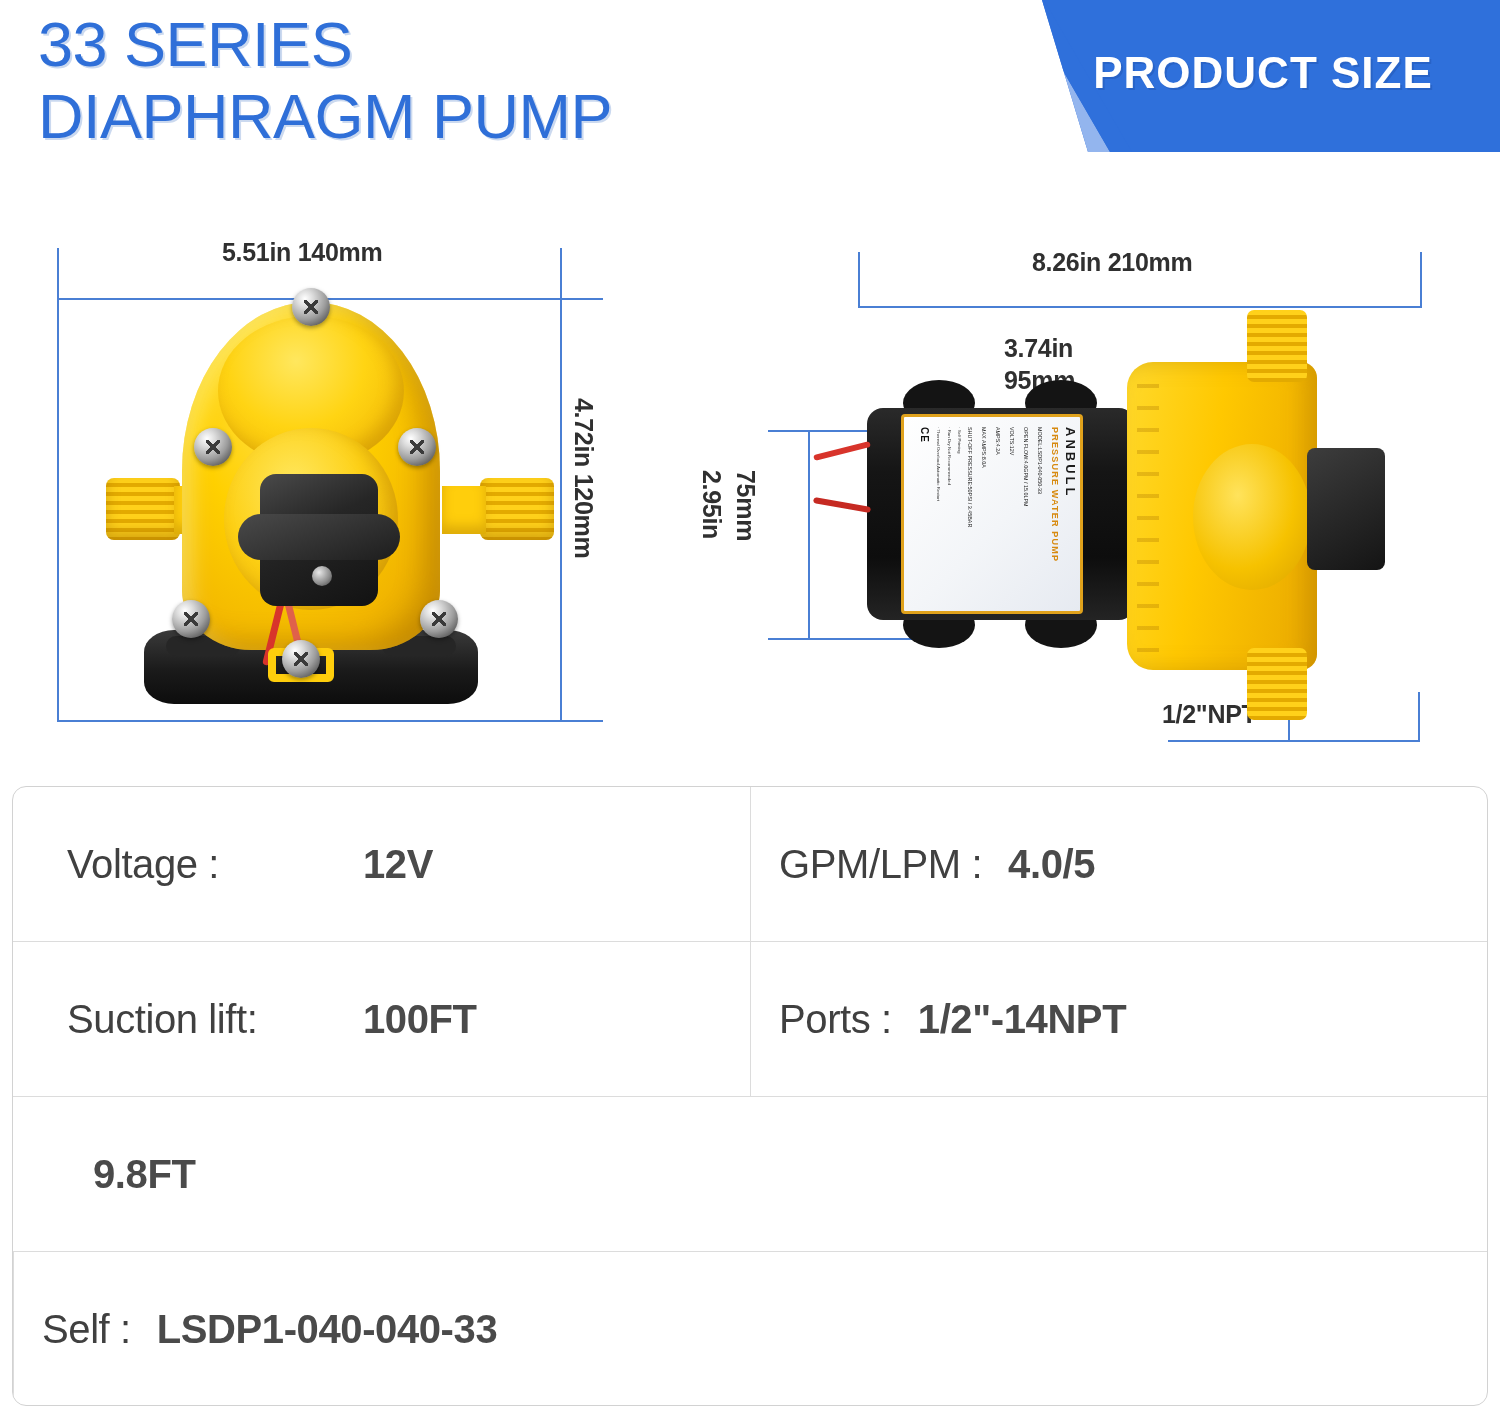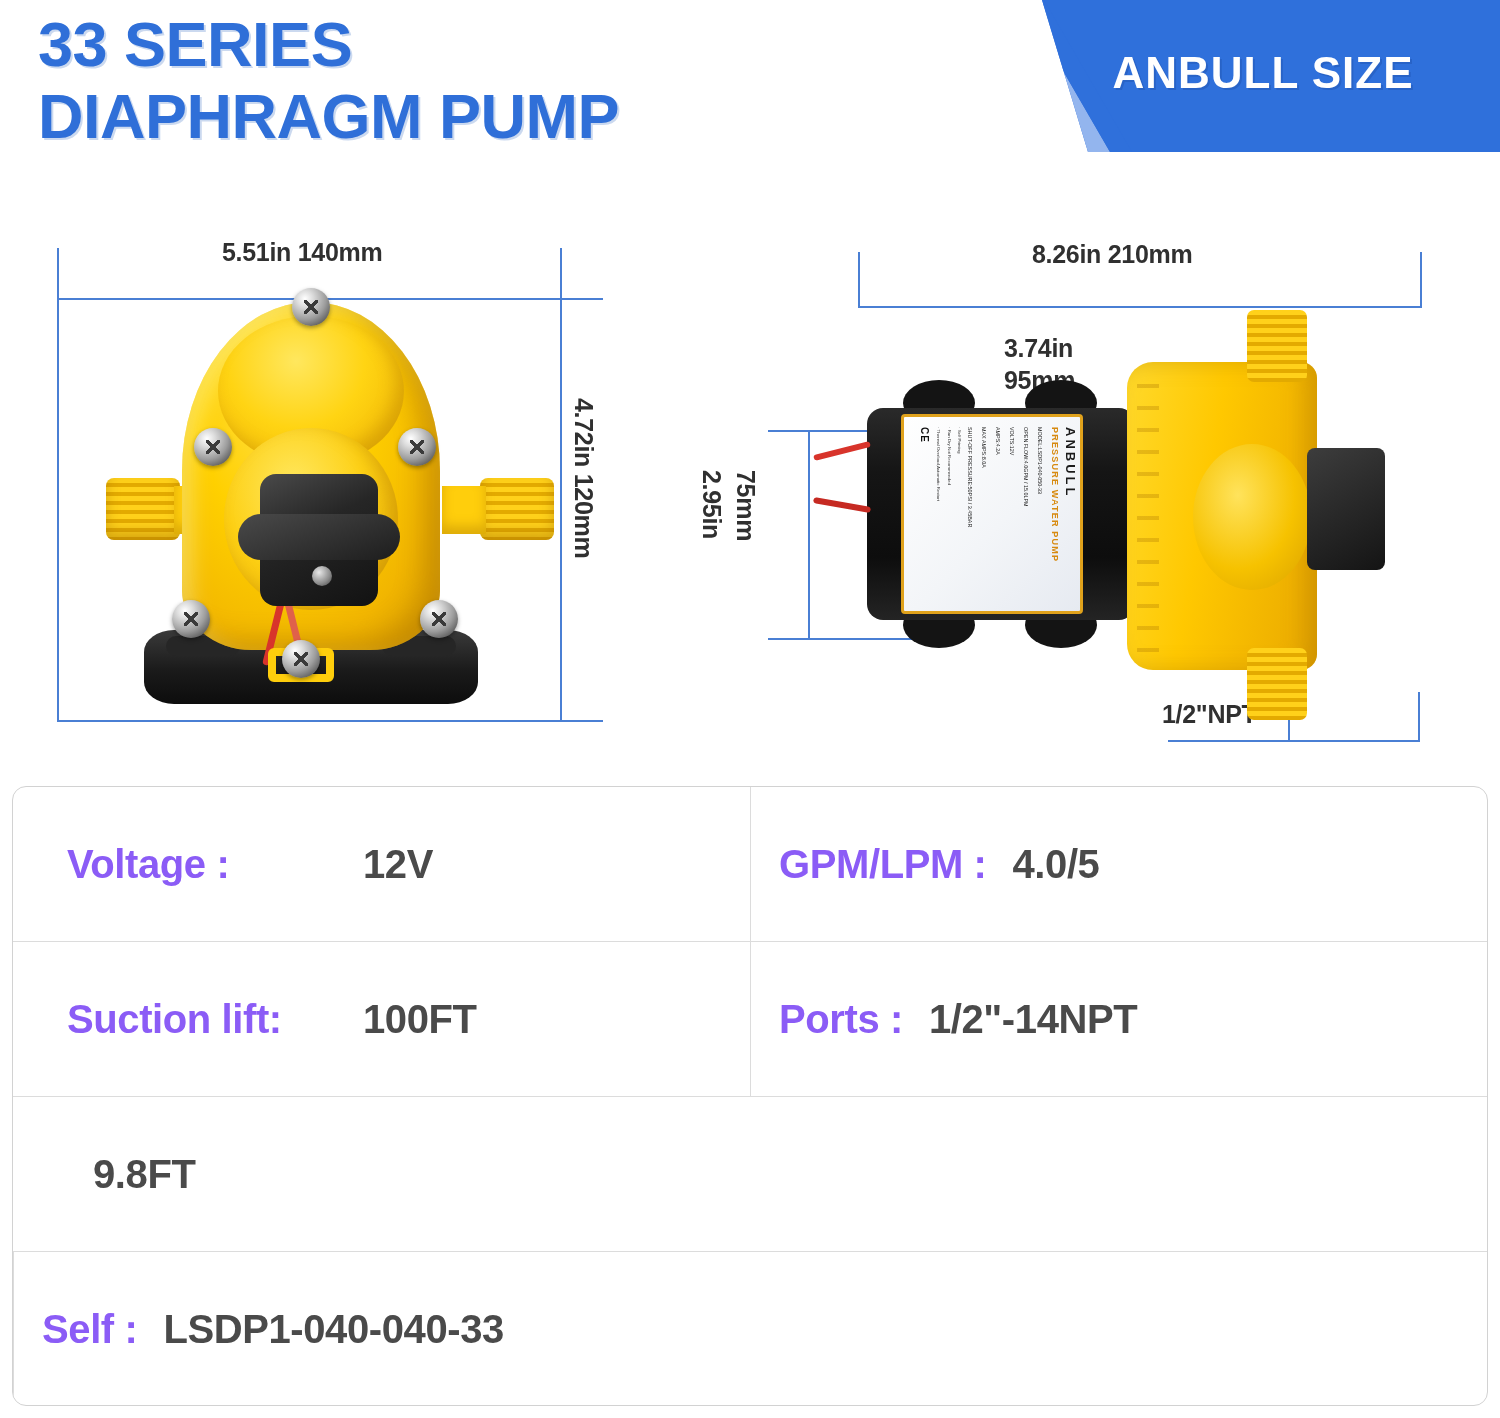--- a/index.html
+++ b/index.html
@@ -8,21 +8,21 @@
     background: #ffffff;
     font-family: "Liberation Sans", sans-serif;
     overflow: hidden;
   }
   #page { position: relative; width: 1500px; height: 1418px; background:#fff; }
 
   
   .title-block { position:absolute; left:38px; top:8px; width:900px; }
   .title-line {
     color:#2F6FD8;
-    font-weight:bold;
+    font-weight:normal;
     font-size:63px;
     line-height:72px;
     letter-spacing:-0.5px;
     text-shadow: 2px 2px 0 rgba(160,185,225,.55);
   }
   .banner {
     position:absolute; right:0; top:0; width:520px; height:152px;
     clip-path: polygon(62px 0, 520px 0, 520px 152px, 108px 152px);
     background:#2F70DB;
     overflow:hidden;
@@ -217,42 +217,42 @@
     background:#fff; overflow:hidden;
   }
   .spec-row { display:flex; height:155px; border-bottom:1.5px solid #DCDCDC; }
   .spec-row:last-child { border-bottom:none; }
   .spec-cell {
     flex:1 1 50%; display:flex; align-items:center;
     padding-left:54px; min-width:0;
   }
   .spec-cell.right { border-left:1.5px solid #DCDCDC; padding-left:28px; }
   .spec-key {
-    color:#8b5cf6; font-weight:bold; font-size:40px; letter-spacing:-0.4px; white-space:nowrap;
+    color:#404040; font-weight:normal; font-size:40px; letter-spacing:-0.4px; white-space:nowrap;
   }
   .spec-val {
     color:#4A4A4A; font-weight:bold; font-size:40px; letter-spacing:-0.4px;
     white-space:nowrap; margin-left:26px;
   }
   .k-w-wide { min-width:270px; display:inline-block; }
 </style>
 </head>
 <body>
 
 <div id="page">
 
   <div class="title-block">
     <div class="title-line">33 SERIES</div>
     <div class="title-line">DIAPHRAGM PUMP</div>
   </div>
 
   <div class="banner">
     <div class="banner-stripe"></div>
     <div class="banner-stripe2"></div>
-    <div class="banner-text">ANBULL SIZE</div>
+    <div class="banner-text">PRODUCT SIZE</div>
   </div>
 
   <div class="dimline dim-v" style="left:57px;  top:248px; height:52px;"></div>
   <div class="dimline dim-v" style="left:560px; top:248px; height:52px;"></div>
   <div class="dimline dim-h" style="left:57px;  top:298px; width:546px;"></div>
   <div class="dimtext" style="left:222px; top:238px;">5.51in 140mm</div>
 
   <div class="dimline dim-v" style="left:560px; top:298px; height:424px;"></div>
   <div class="dimline dim-h" style="left:57px; top:720px; width:546px;"></div>
   <div class="dimline dim-v" style="left:57px; top:298px; height:424px;"></div>
@@ -277,21 +277,21 @@
     <div class="pf-screw" style="left:74px;  top:150px;"></div>
     <div class="pf-screw" style="left:278px; top:150px;"></div>
     <div class="pf-screw" style="left:52px;  top:322px;"></div>
     <div class="pf-screw" style="left:300px; top:322px;"></div>
     <div class="pf-screw" style="left:162px; top:362px;"></div>
   </div>
 
   <div class="dimline dim-v" style="left:858px;  top:252px; height:56px;"></div>
   <div class="dimline dim-v" style="left:1420px; top:252px; height:56px;"></div>
   <div class="dimline dim-h" style="left:858px;  top:306px; width:564px;"></div>
-  <div class="dimtext" style="left:1032px; top:240px;text-align:right;">8.26in 210mm</div>
+  <div class="dimtext" style="left:1032px; top:248px;text-align:right;">8.26in 210mm</div>
 
   <div class="dimline dim-v" style="left:925px;  top:392px; height:38px;"></div>
   <div class="dimline dim-v" style="left:1154px; top:392px; height:38px;"></div>
   <div class="dimline dim-h" style="left:925px;  top:428px; width:231px;"></div>
   <div class="dimtext" style="left:1004px; top:334px;">3.74in</div>
   <div class="dimtext" style="left:1004px; top:366px;">95mm</div>
 
   <div class="dimline dim-v" style="left:808px; top:430px; height:210px;"></div>
   <div class="dimline dim-h" style="left:768px; top:430px; width:160px;"></div>
   <div class="dimline dim-h" style="left:768px; top:638px; width:160px;"></div>

